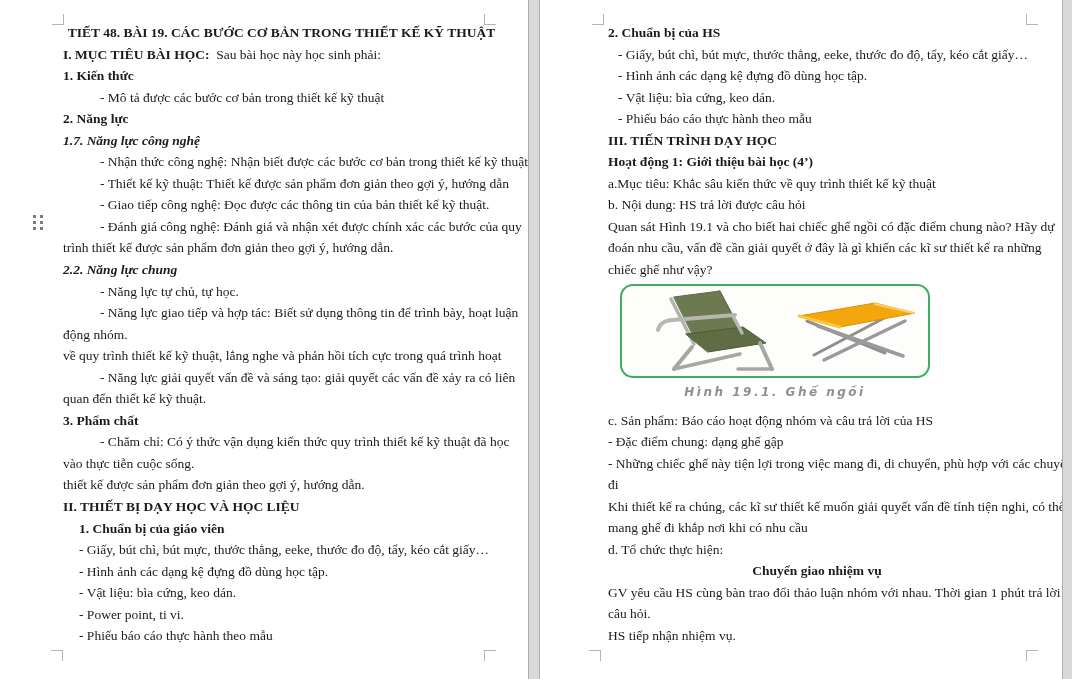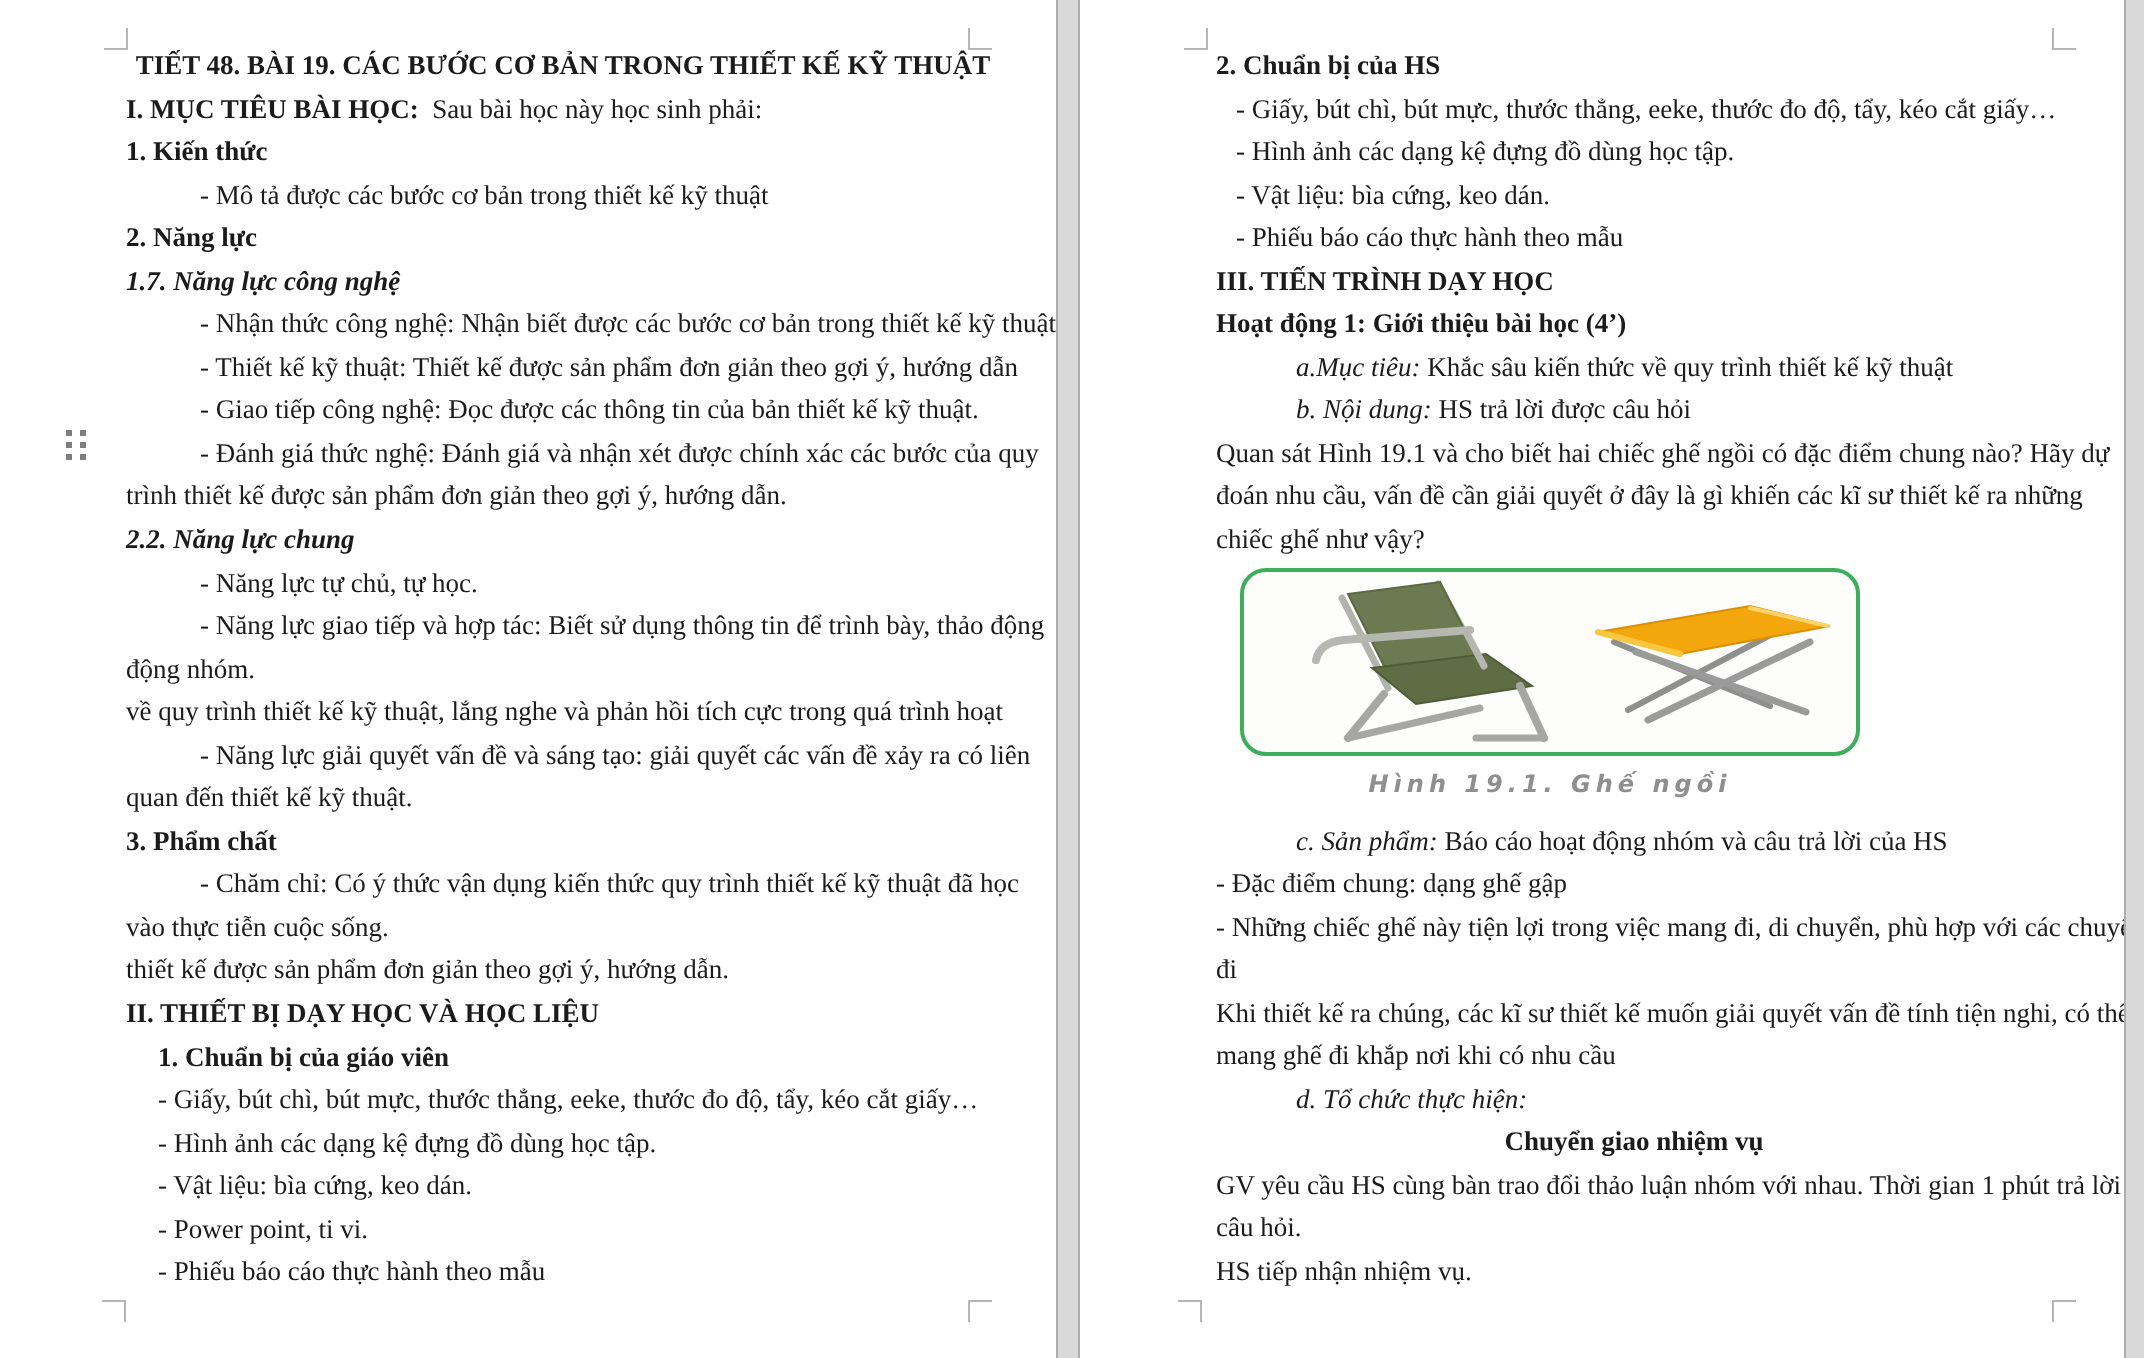--- a/index.html
+++ b/index.html
@@ -17,21 +17,21 @@
     background:#d9d9d9;border-left:1px solid #aeaeae;border-right:1px solid #aeaeae;box-sizing:border-box;}
   .right-strip{position:absolute;top:0;left:1062px;width:10px;height:679px;
     background:#d9d9d9;border-left:1px solid #aeaeae;box-sizing:border-box;}
 
   .text-area{position:absolute;top:22px;}
   .ta-left{left:63px;width:437px;}
   .ta-right{left:68px;width:418px;}
 
   .ln{height:21.55px;line-height:21.55px;white-space:nowrap;overflow:visible;}
   .b{font-weight:bold;}
-  .i{font-style:italic;margin-left:40px;}
+  .i{}
   .bi{font-weight:bold;font-style:italic;}
   .c{text-align:center;}
   .j{text-align:justify;text-align-last:justify;}
   .i1{margin-left:37px;}
   .i2{margin-left:16px;}
   .i3{margin-left:10px;}
 
   
   .cm{position:absolute;width:12px;height:11px;box-sizing:border-box;border:0 solid #b5b5b5;}
   .cm-tl{border-right-width:1px;border-bottom-width:1px;}   
@@ -66,25 +66,25 @@
     <div class="text-area ta-left" id="lp-lines">
         <div class="ln b c">TIẾT 48. BÀI 19. CÁC BƯỚC CƠ BẢN TRONG THIẾT KẾ KỸ THUẬT</div>
         <div class="ln"><span class="b">I. MỤC TIÊU BÀI HỌC:</span>&nbsp; Sau bài học này học sinh phải:</div>
         <div class="ln b">1. Kiến thức</div>
         <div class="ln i1">- Mô tả được các bước cơ bản trong thiết kế kỹ thuật</div>
         <div class="ln b">2. Năng lực</div>
         <div class="ln bi">1.7. Năng lực công nghệ</div>
         <div class="ln i1">- Nhận thức công nghệ: Nhận biết được các bước cơ bản trong thiết kế kỹ thuật.</div>
         <div class="ln i1">- Thiết kế kỹ thuật: Thiết kế được sản phẩm đơn giản theo gợi ý, hướng dẫn</div>
         <div class="ln i1">- Giao tiếp công nghệ: Đọc được các thông tin của bản thiết kế kỹ thuật.</div>
-        <div class="ln i1 j">- Đánh giá thức nghệ: Đánh giá và nhận xét được chính xác các bước của quy</div>
+        <div class="ln i1 j">- Đánh giá công nghệ: Đánh giá và nhận xét được chính xác các bước của quy</div>
         <div class="ln">trình thiết kế được sản phẩm đơn giản theo gợi ý, hướng dẫn.</div>
         <div class="ln bi">2.2. Năng lực chung</div>
         <div class="ln i1">- Năng lực tự chủ, tự học.</div>
-        <div class="ln i1 j">- Năng lực giao tiếp và hợp tác: Biết sử dụng thông tin để trình bày, thảo động</div>
+        <div class="ln i1 j">- Năng lực giao tiếp và hợp tác: Biết sử dụng thông tin để trình bày, hoạt luận</div>
         <div class="ln">động nhóm.</div>
         <div class="ln j">về quy trình thiết kế kỹ thuật, lắng nghe và phản hồi tích cực trong quá trình hoạt</div>
         <div class="ln i1 j">- Năng lực giải quyết vấn đề và sáng tạo: giải quyết các vấn đề xảy ra có liên</div>
         <div class="ln">quan đến thiết kế kỹ thuật.</div>
         <div class="ln b">3. Phẩm chất</div>
         <div class="ln i1 j">- Chăm chỉ: Có ý thức vận dụng kiến thức quy trình thiết kế kỹ thuật đã học</div>
         <div class="ln">vào thực tiễn cuộc sống.</div>
         <div class="ln">thiết kế được sản phẩm đơn giản theo gợi ý, hướng dẫn.</div>
         <div class="ln b">II. THIẾT BỊ DẠY HỌC VÀ HỌC LIỆU</div>
         <div class="ln b i2">1. Chuẩn bị của giáo viên</div>

